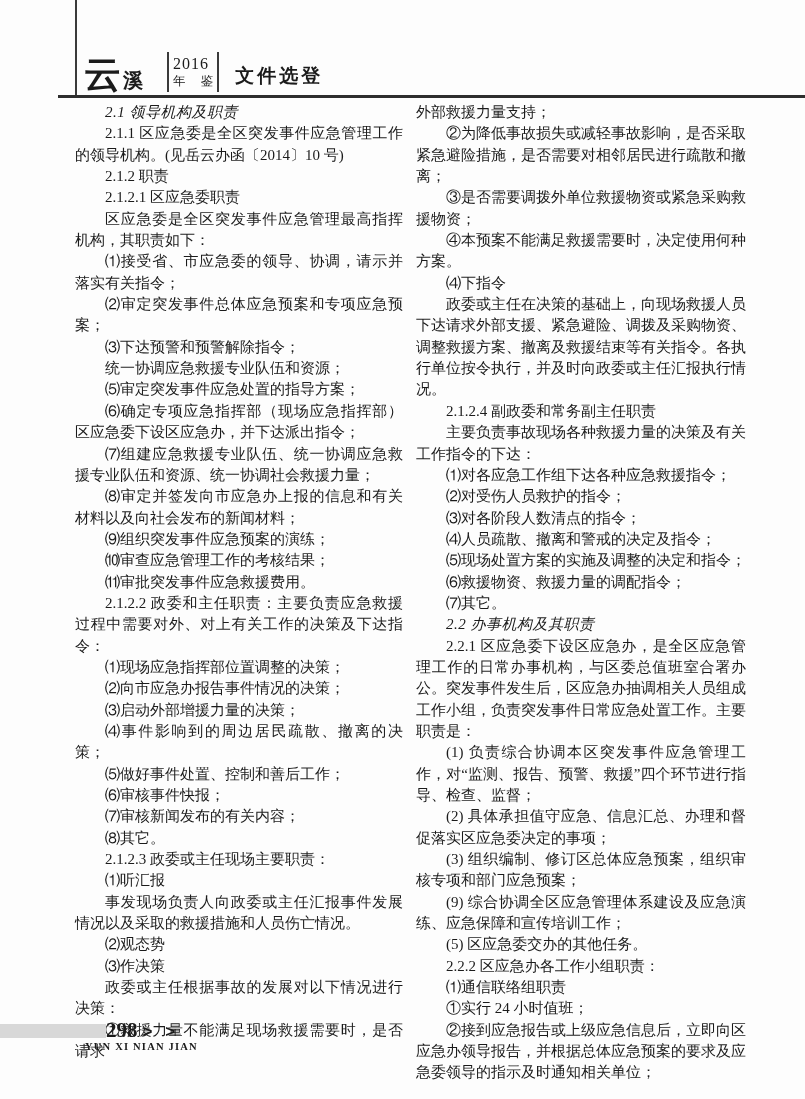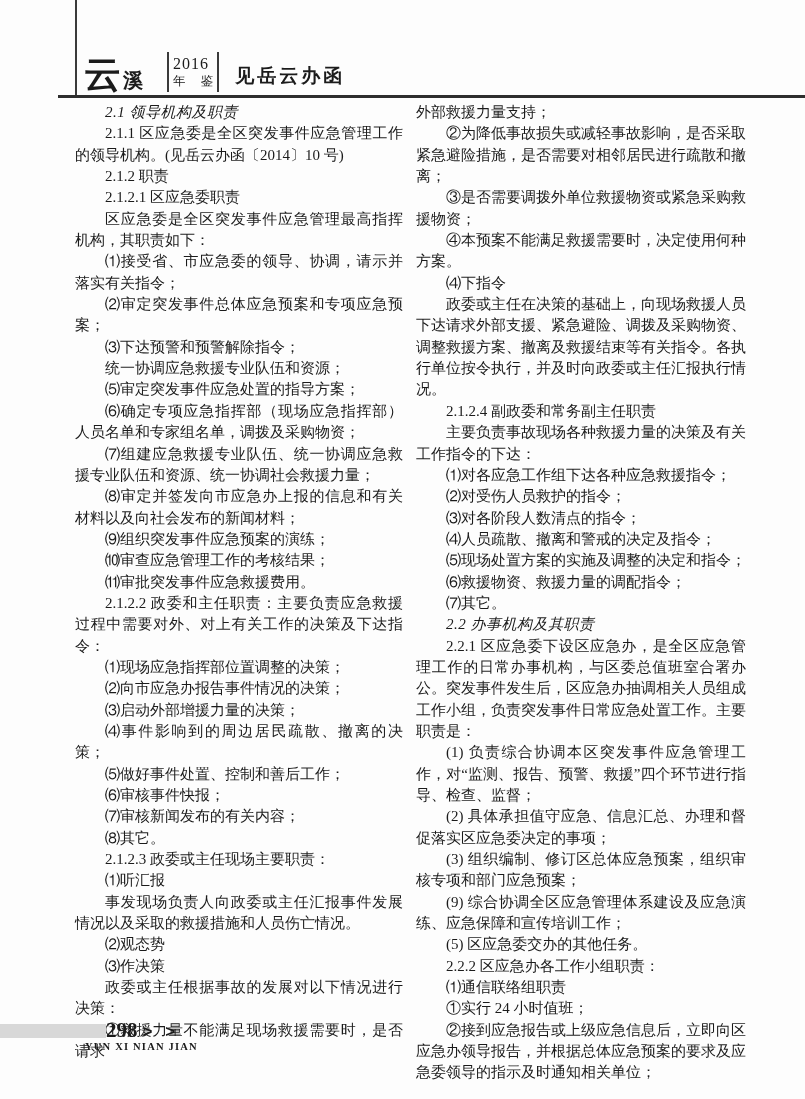--- a/index.html
+++ b/index.html
@@ -37,38 +37,38 @@
 
 <div class="vrule"></div>
 
 <header class="page-header">
   <span class="logo-big">云</span>
   <span class="logo-small">溪</span>
   <span class="year-box">
     <span class="year" style="display:block;">2016</span>
     <span class="year-label" style="display:block;">年 鉴</span>
   </span>
-  <span class="section-title">见岳云办函</span>
+  <span class="section-title">文件选登</span>
 </header>
 
 <div class="hrule"></div>
 
 <main class="columns">
   <div class="col col-left">
       <p class="para heading">2.1 领导机构及职责</p>
       <p class="para body">2.1.1 区应急委是全区突发事件应急管理工作的领导机构。(见岳云办函〔2014〕10 号)</p>
       <p class="para body">2.1.2 职责</p>
       <p class="para body">2.1.2.1 区应急委职责</p>
       <p class="para body">区应急委是全区突发事件应急管理最高指挥机构，其职责如下：</p>
       <p class="para body">⑴接受省、市应急委的领导、协调，请示并落实有关指令；</p>
       <p class="para body">⑵审定突发事件总体应急预案和专项应急预案；</p>
       <p class="para body">⑶下达预警和预警解除指令；</p>
       <p class="para body">统一协调应急救援专业队伍和资源；</p>
       <p class="para body">⑸审定突发事件应急处置的指导方案；</p>
-      <p class="para body">⑹确定专项应急指挥部（现场应急指挥部）人员名单和专家组名单，调拨及采购物资；</p>
+      <p class="para body">⑹确定专项应急指挥部（现场应急指挥部）区应急委下设区应急办，并下达派出指令；</p>
       <p class="para body">⑺组建应急救援专业队伍、统一协调应急救援专业队伍和资源、统一协调社会救援力量；</p>
       <p class="para body">⑻审定并签发向市应急办上报的信息和有关材料以及向社会发布的新闻材料；</p>
       <p class="para body">⑼组织突发事件应急预案的演练；</p>
       <p class="para body">⑽审查应急管理工作的考核结果；</p>
       <p class="para body">⑾审批突发事件应急救援费用。</p>
       <p class="para body">2.1.2.2 政委和主任职责：主要负责应急救援过程中需要对外、对上有关工作的决策及下达指令：</p>
       <p class="para body">⑴现场应急指挥部位置调整的决策；</p>
       <p class="para body">⑵向市应急办报告事件情况的决策；</p>
       <p class="para body">⑶启动外部增援力量的决策；</p>
       <p class="para body">⑷事件影响到的周边居民疏散、撤离的决策；</p>

